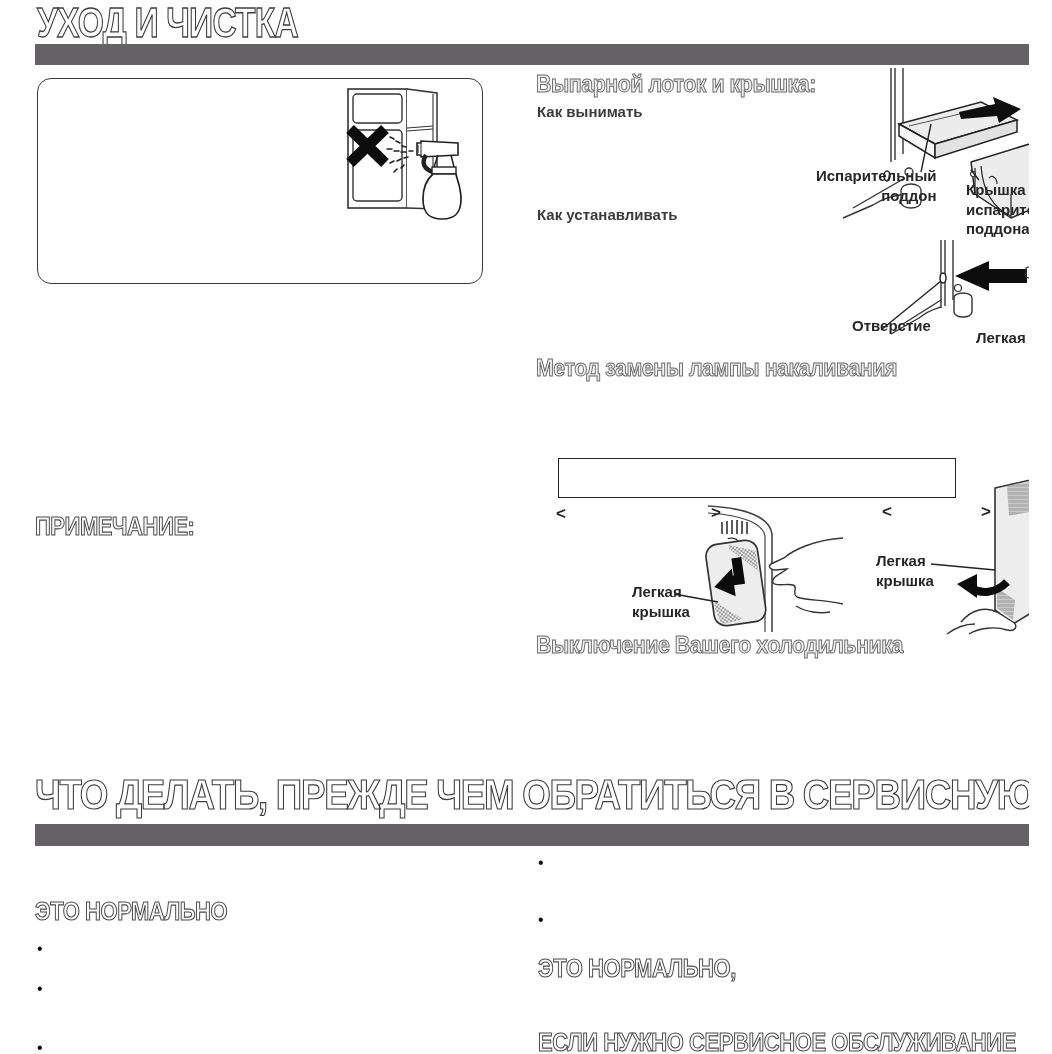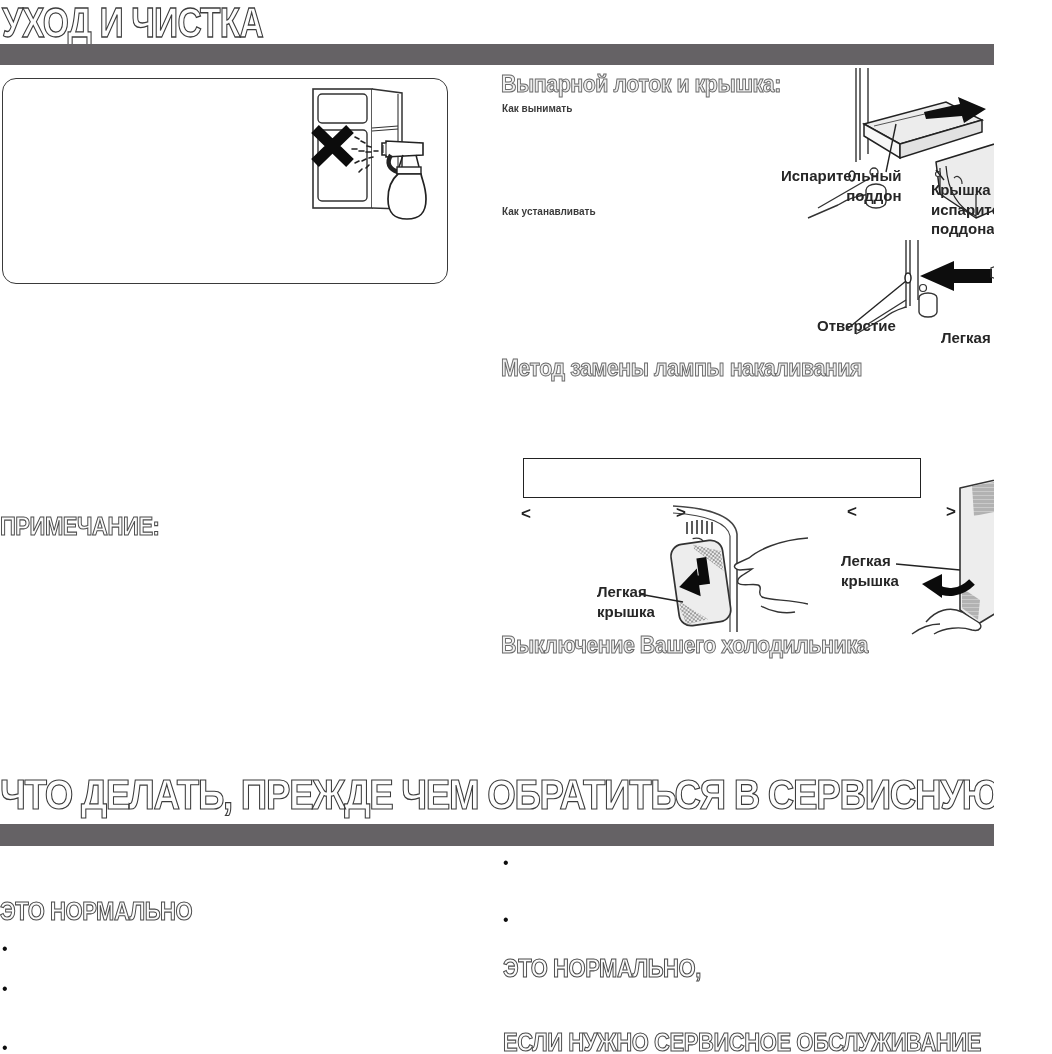--- a/index.html
+++ b/index.html
@@ -1,34 +1,34 @@
 <!DOCTYPE html>
 <html><head>
 <meta charset="utf-8">
 <style>
   html,body{margin:0;padding:0;background:#fff;}
   .page{position:relative;width:994px;height:1054px;background:#fff;overflow:hidden;
-        font-family:"Liberation Sans", sans-serif;}
+        font-family:"Liberation Sans", sans-serif;margin-left:35px;}
   .abs{position:absolute;}
   
   .h-big{font-size:42px;font-weight:700;line-height:1;white-space:nowrap;
          color:#fdfdfd;-webkit-text-stroke:1.3px #3c3c3c;letter-spacing:-1px;
          transform:scaleX(.80);transform-origin:left top;}
   .h-big2{font-size:42px;font-weight:700;line-height:1;white-space:nowrap;
          color:#fdfdfd;-webkit-text-stroke:1.2px #3c3c3c;letter-spacing:-1.5px;
          transform:scaleX(.875);transform-origin:left top;}
   
   .h-med{font-size:23px;font-weight:700;line-height:1;white-space:nowrap;
          color:#efefef;-webkit-text-stroke:1px #6a6a6a;letter-spacing:-.5px;
          transform:scaleX(.93);transform-origin:left top;}
   
   .h-note{font-size:25px;font-weight:700;line-height:1;white-space:nowrap;
          color:#fbfbfb;-webkit-text-stroke:1.1px #4c4c4c;letter-spacing:-.5px;
          transform:scaleX(.88);transform-origin:left top;}
-  .h-sub{font-size:10px;font-weight:600;color:#3b3b3b;line-height:1;white-space:nowrap;}
+  .h-sub{font-size:15px;font-weight:600;color:#3b3b3b;line-height:1;white-space:nowrap;}
   .bar{background:#656265;}
   .roundbox{border:1.6px solid #3a3a3a;border-radius:14px;background:#fff;}
   .ill-label{font-size:15px;font-weight:600;color:#262626;line-height:1.3;white-space:pre-line;}
   .bracket{font-size:17px;font-weight:700;color:#222;line-height:1;}
   .dot{font-size:16px;color:#0d0d0d;line-height:1;}
   .lampbox{border:1.6px solid #222;background:#fff;}
   svg{display:block;}
 </style>
 </head>
 <body>

